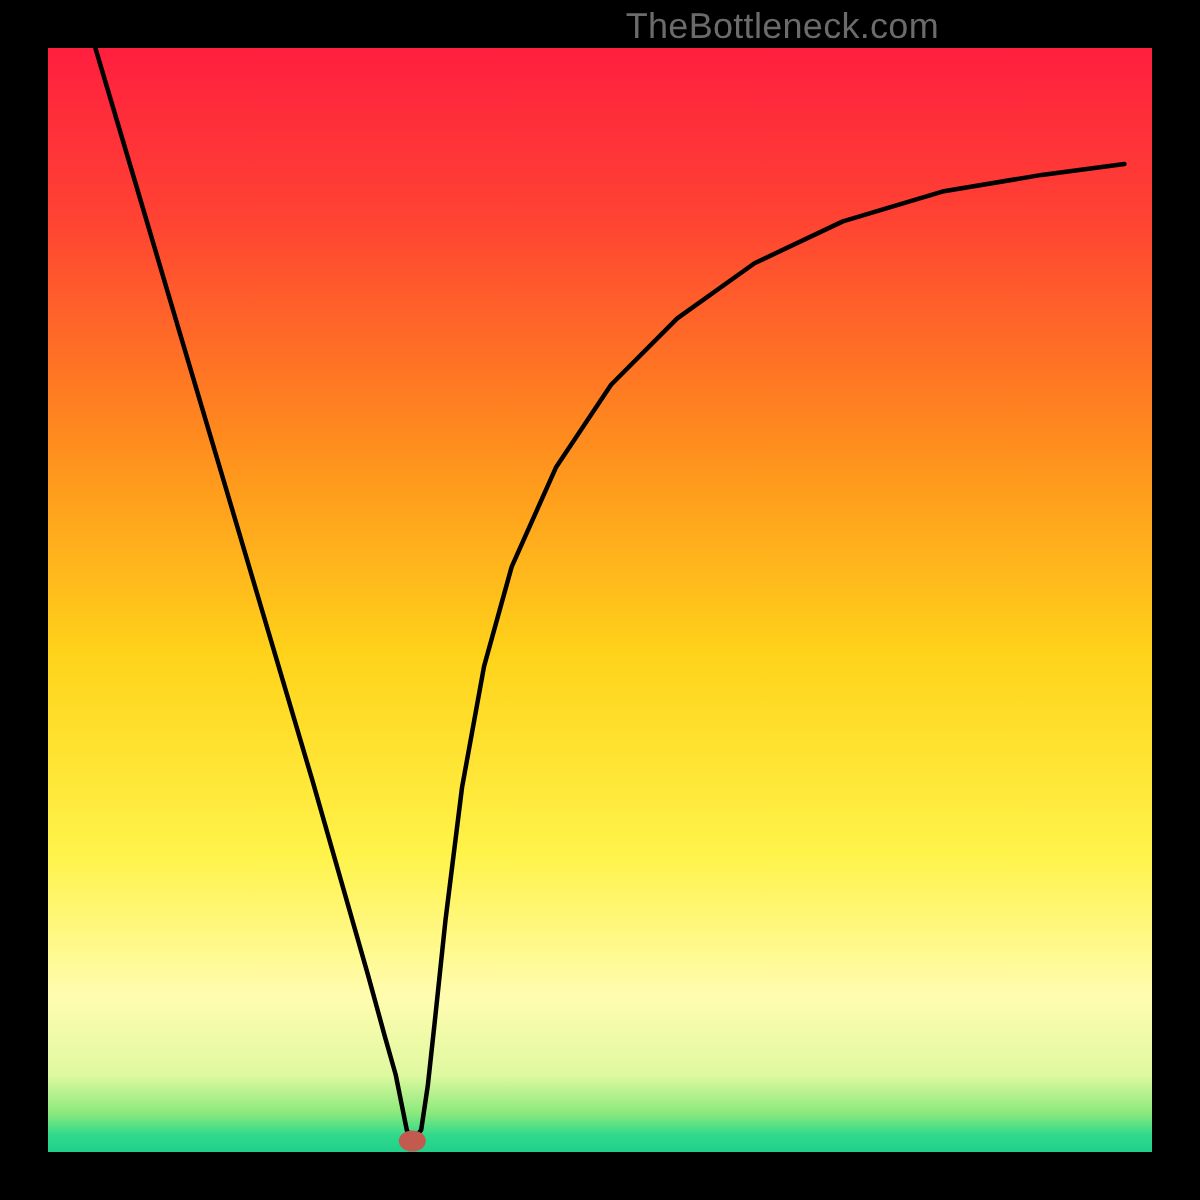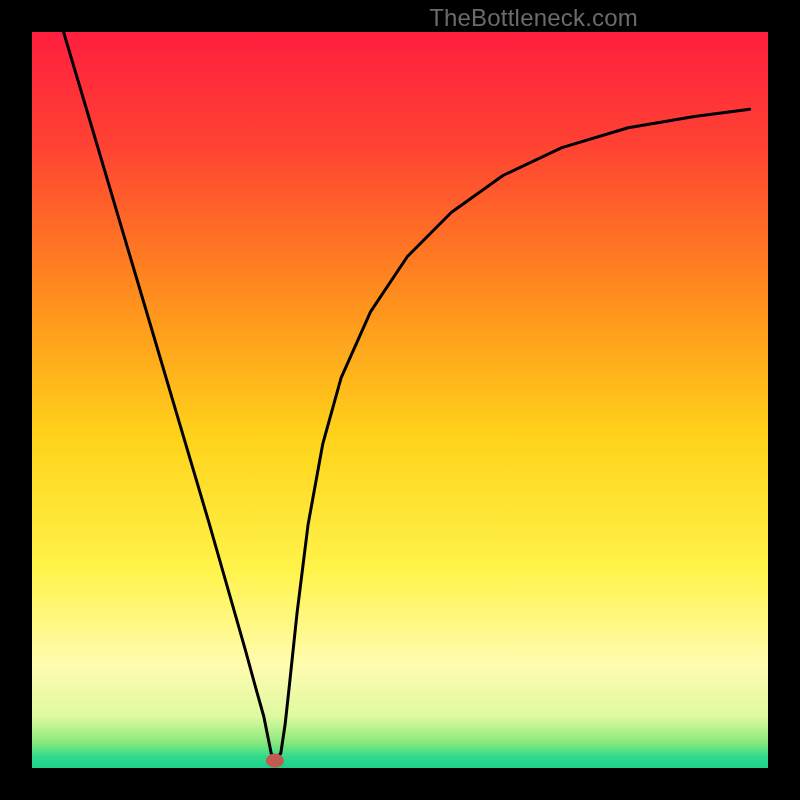--- a/index.html
+++ b/index.html
@@ -8,21 +8,20 @@
     width: 800px;
     height: 800px;
     overflow: hidden;
     background: #000;
   }
   .frame {
     position: relative;
     width: 636px;
     height: 800px;
     background: #000;
-    padding-left: 12px;
   }
   .watermark {
     position: absolute;
     top: 4px;
     right: 10px;
     font-family: Arial, Helvetica, sans-serif;
     font-size: 24px;
     color: #6b6b6b;
     letter-spacing: 0.2px;
     z-index: 5;

